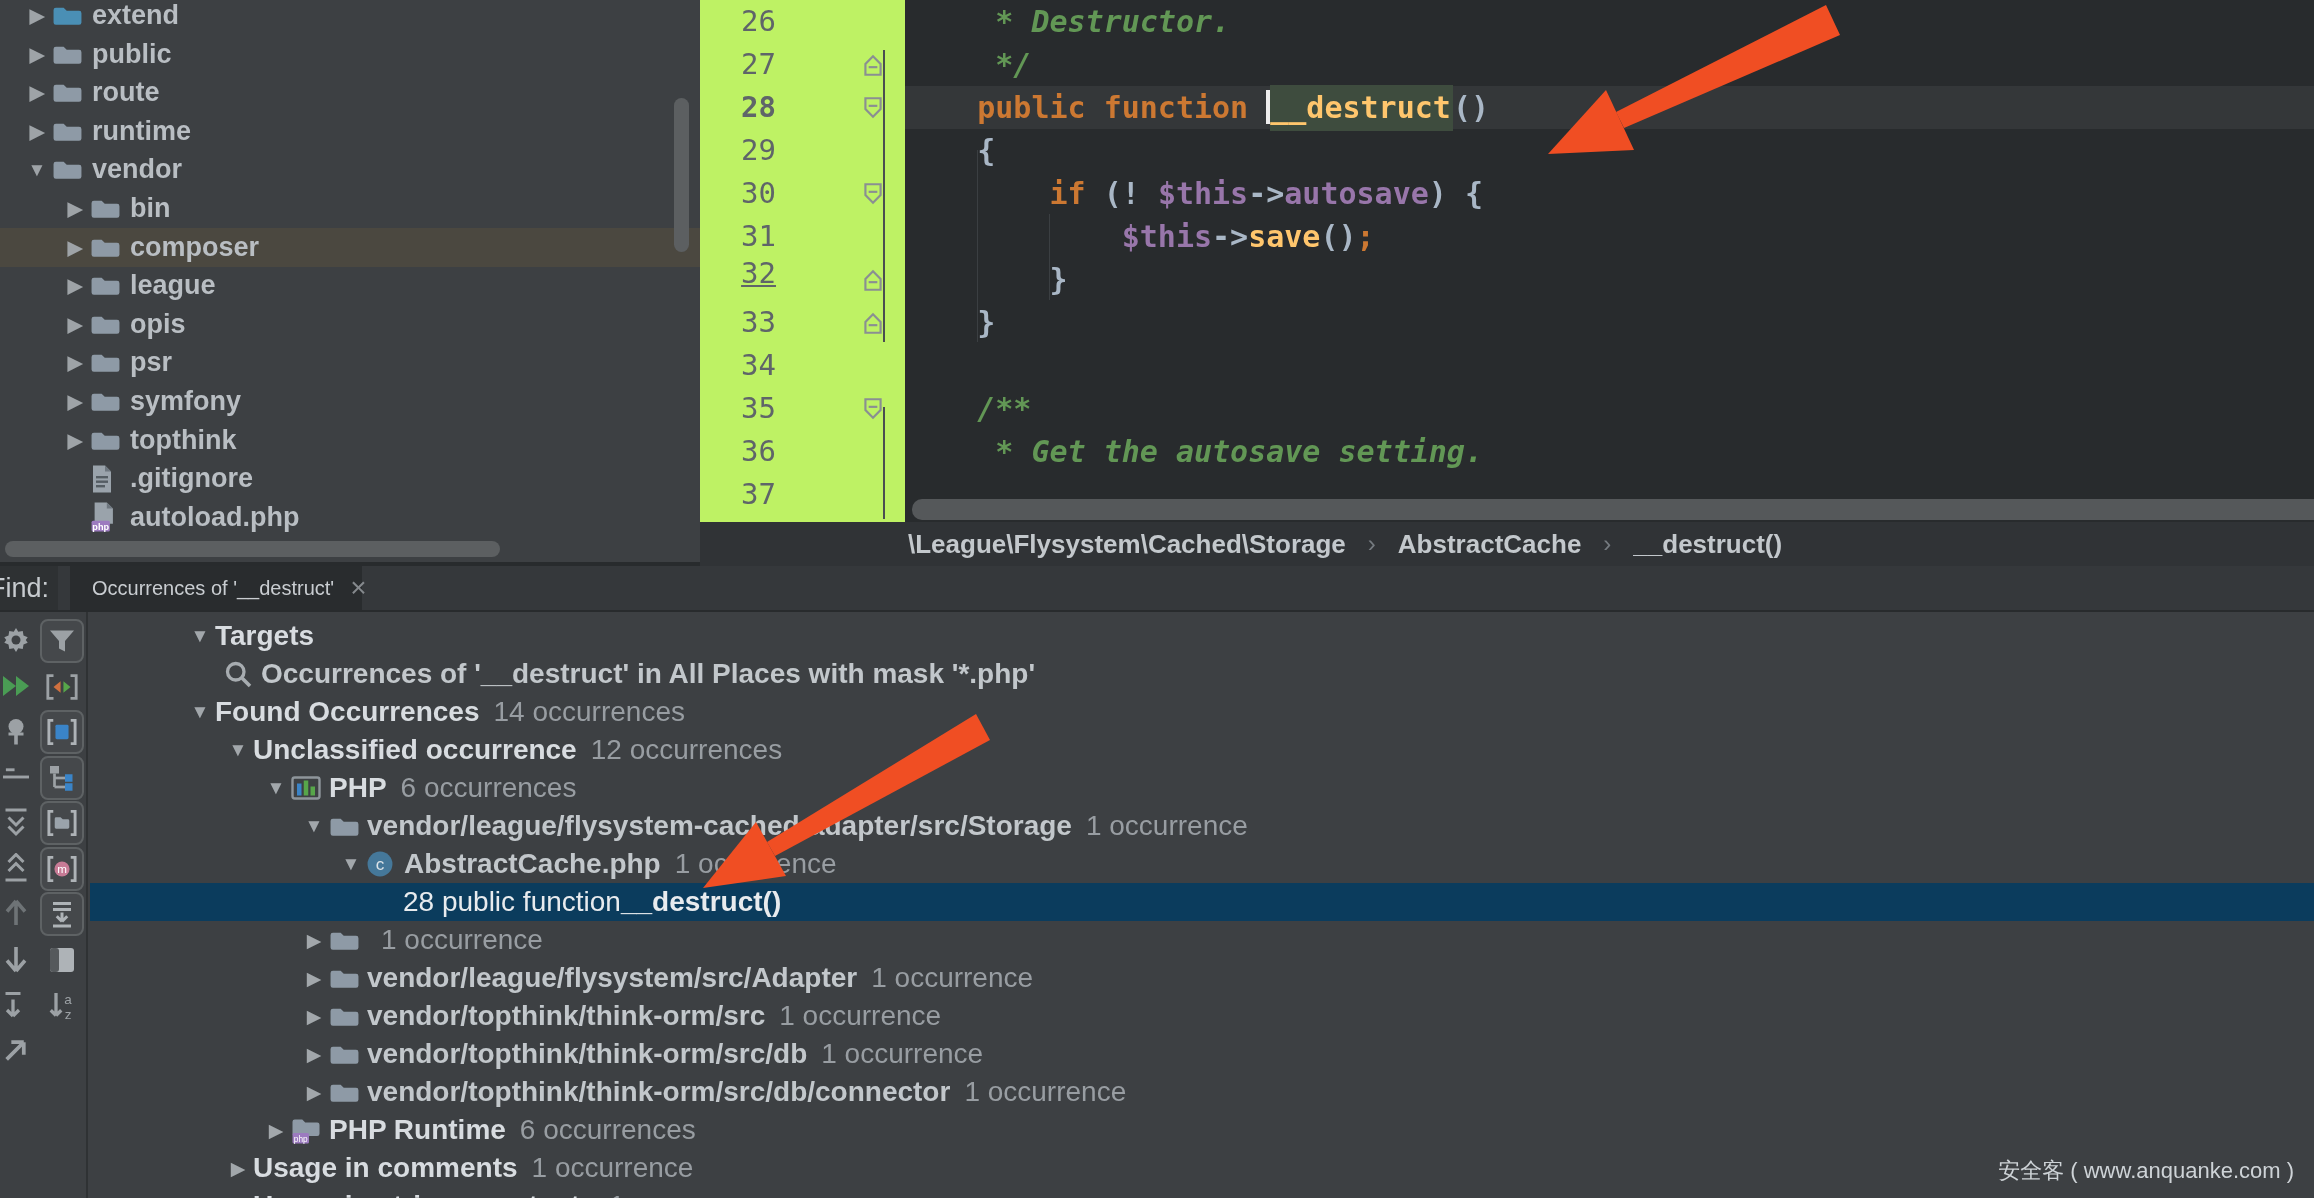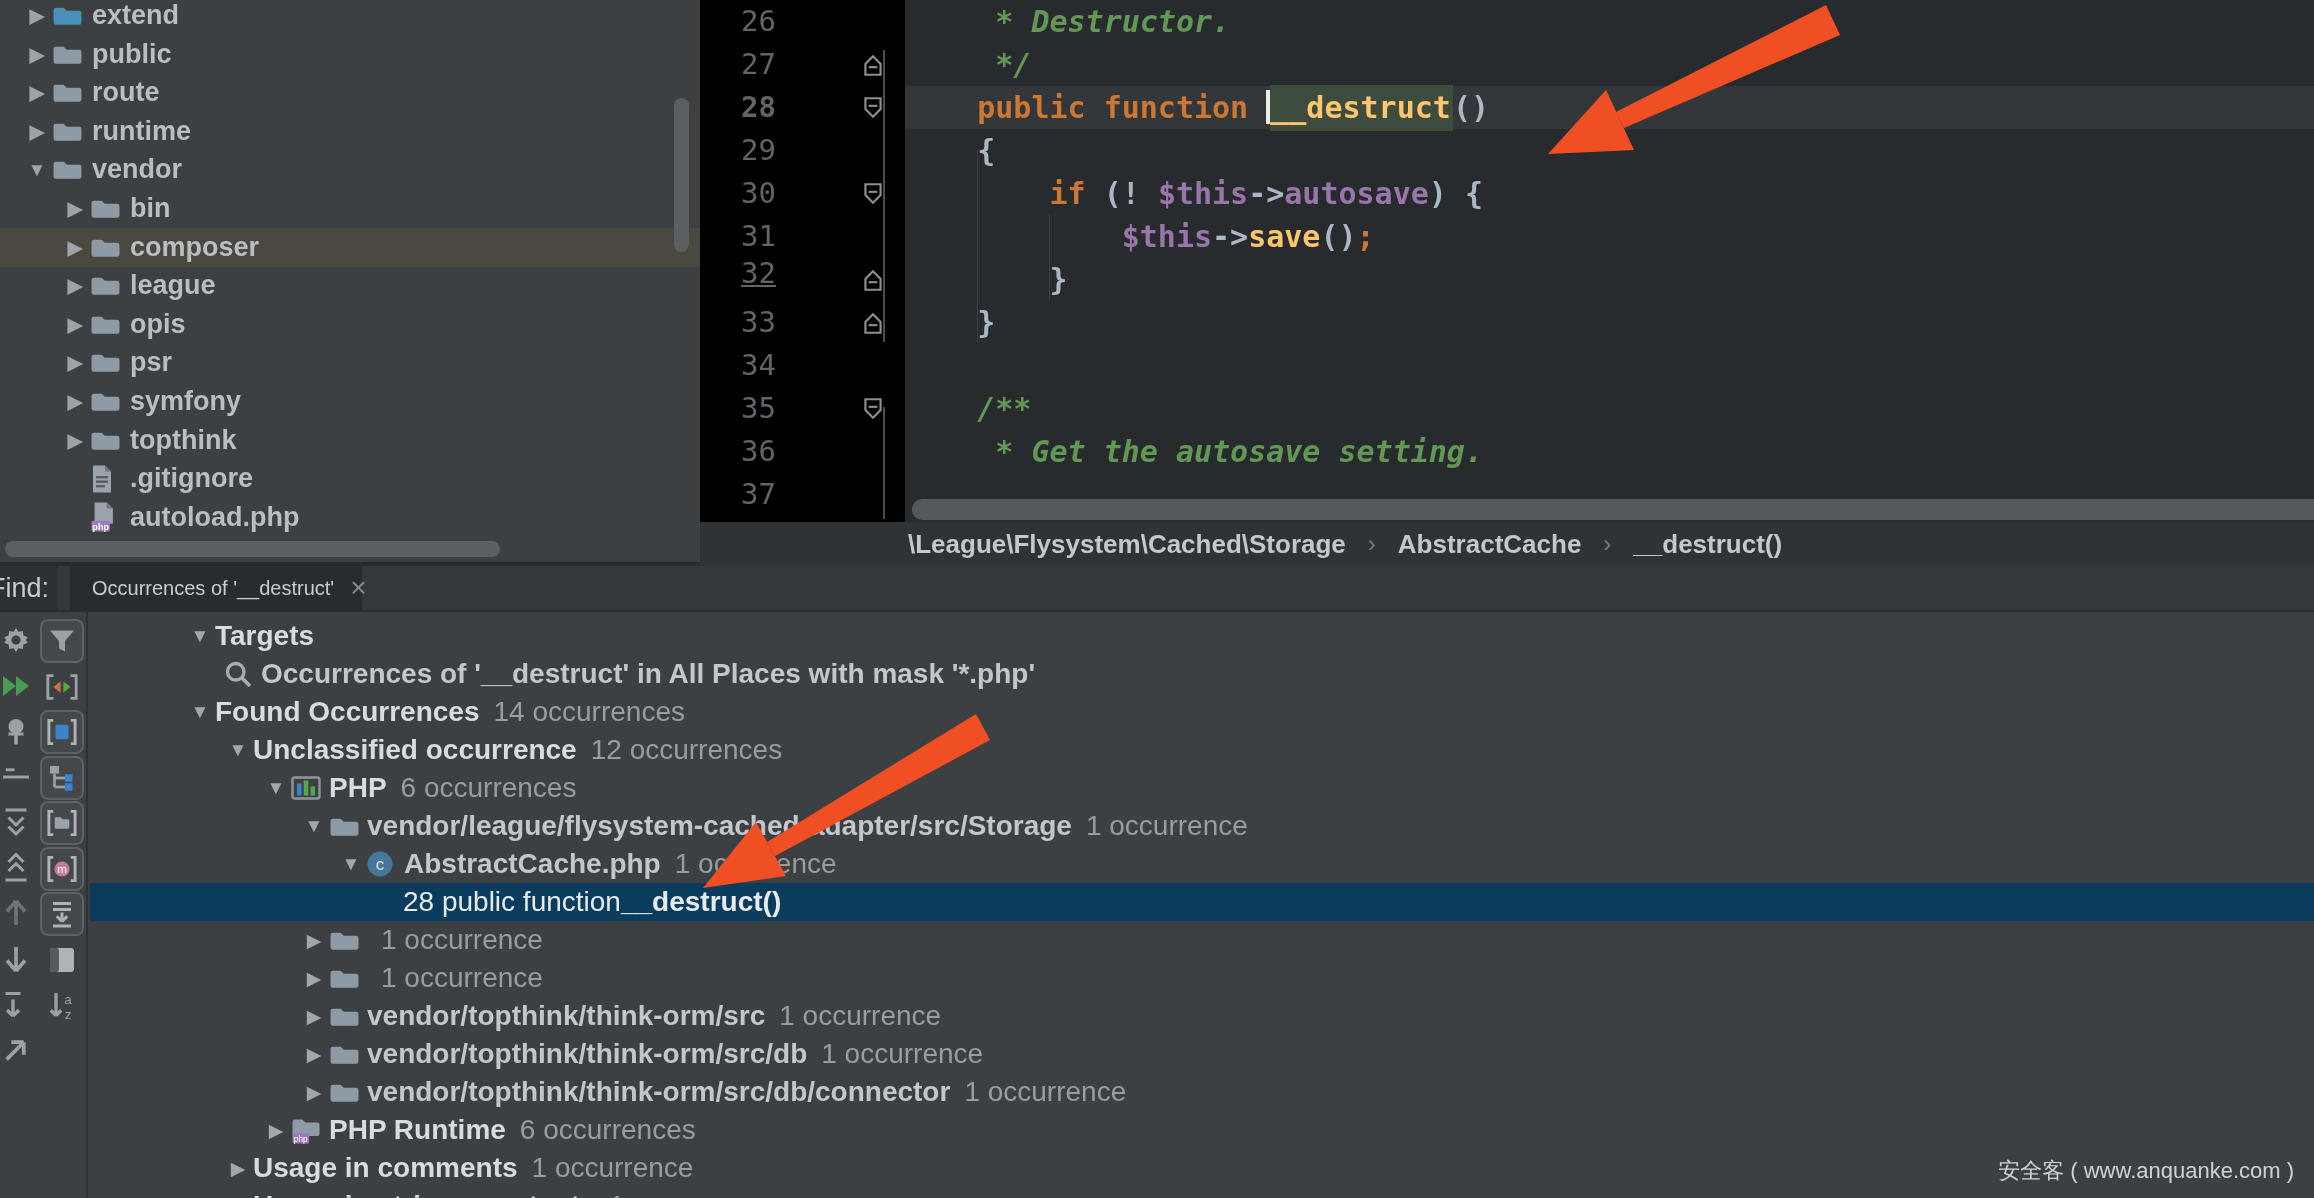--- a/index.html
+++ b/index.html
@@ -12,21 +12,21 @@
   .ptree-row.selected{background:#4b4840;}
   .tree-arrow{width:30px;display:inline-flex;justify-content:center;color:#9ea3a7;
               font-size:19px;flex:0 0 30px;}
   .tree-ico{width:40px;flex:0 0 40px;display:inline-flex;align-items:center;}
   #ptree-vscroll{position:absolute;left:674px;top:98px;width:15px;height:154px;
                  background:#5c5f61;border-radius:8px;}
   #ptree-hscroll{position:absolute;left:5px;top:541px;width:495px;height:16px;
                  background:#5c5f61;border-radius:8px;}
   
   #editor-pane{position:absolute;left:700px;top:0;width:1614px;height:566px;background:#282b2d;}
-  #gutter{position:absolute;left:0;top:0;width:205px;height:522px;background:#000000;}
+  #gutter{position:absolute;left:0;top:0;width:205px;height:522px;background:#bef264;}
   #curline{position:absolute;left:205px;top:86px;width:1409px;height:43px;background:#343739;}
   .gut-num{position:absolute;left:0;width:76px;height:43px;color:#5f6569;font-family:"DejaVu Sans Mono",monospace;
            font-size:29px;text-align:right;line-height:43px;}
   .fold-mark{position:absolute;left:160px;width:26px;height:43px;display:flex;align-items:center;justify-content:center;}
   #fold-line1,#fold-line2{position:absolute;left:183px;width:2px;background:#4a4e51;}
   .code-line{position:absolute;left:205px;height:43px;line-height:43px;margin:0;
              font-family:"DejaVu Sans Mono",monospace;font-size:30px;font-weight:600;white-space:pre;}
   .cm-com{color:#629755;font-style:italic;}
   .cm-kw{color:#cc7832;font-weight:700;}
   .cm-fn{color:#ffc66d;}
@@ -528,20 +528,21 @@
           </span>
           <span class="fcount">1 occurrence</span>
         </div>
         <div class="frow" style="top: 347px; padding-left: 209px;">
           <span class="farrow">▶</span>
           <span class="fico">
             <svg width="31" height="25" viewBox="0 0 20 16">
               <path d="M1 4.5 Q1 3 2.5 3 H7.5 L9.5 5 H17.5 Q19 5 19 6.5 V12.5 Q19 14 17.5 14 H2.5 Q1 14 1 12.5 Z" fill="#8e9aa6"></path>
             </svg>
           </span>
+          <span class="ftext">vendor/league/flysystem/src/Adapter</span>
           <span class="fcount">1 occurrence</span>
         </div>
         <div class="frow" style="top: 385px; padding-left: 209px;">
           <span class="farrow">▶</span>
           <span class="fico">
             <svg width="31" height="25" viewBox="0 0 20 16">
               <path d="M1 4.5 Q1 3 2.5 3 H7.5 L9.5 5 H17.5 Q19 5 19 6.5 V12.5 Q19 14 17.5 14 H2.5 Q1 14 1 12.5 Z" fill="#8e9aa6"></path>
             </svg>
           </span>
           <span class="ftext">vendor/topthink/think-orm/src</span>

